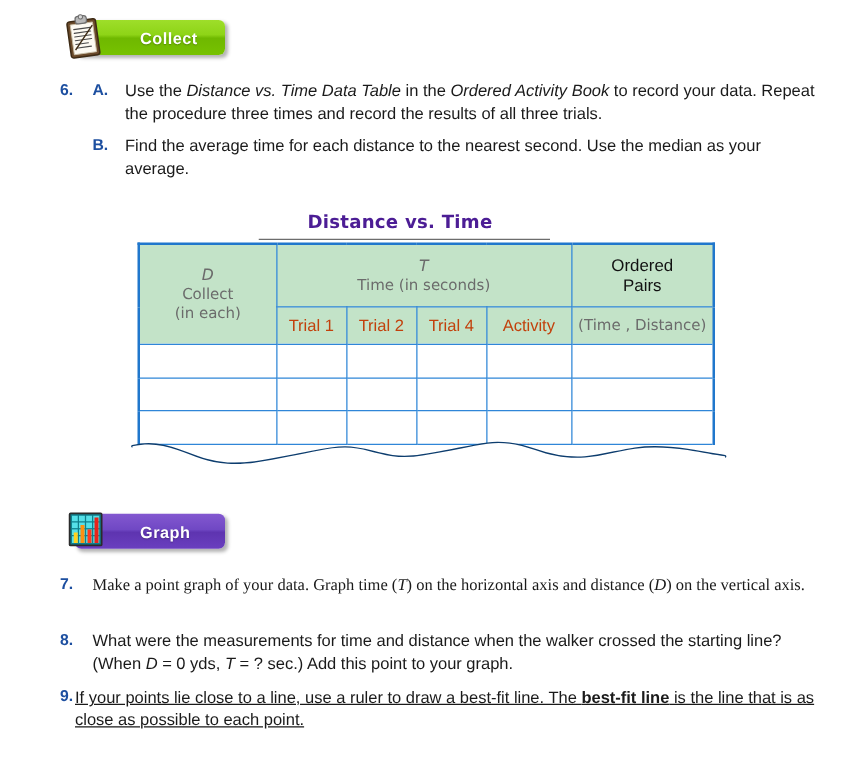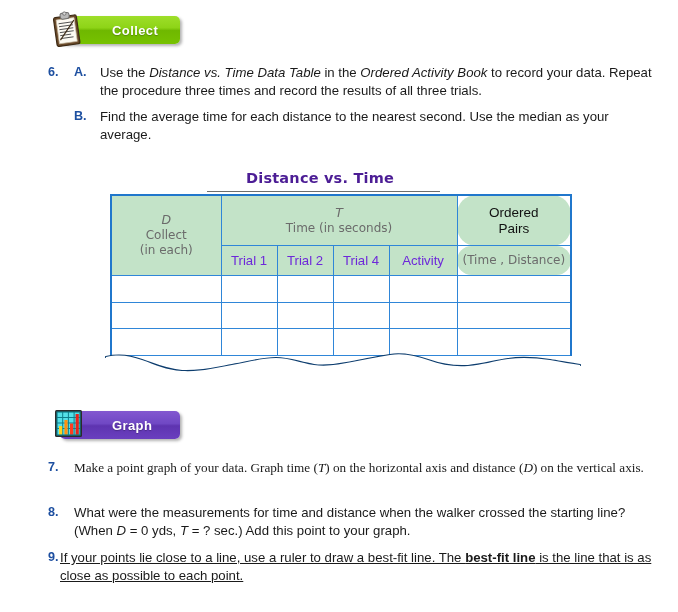--- a/index.html
+++ b/index.html
@@ -112,25 +112,25 @@
   }
   .hand{
     font-family:"DejaVu Sans", sans-serif;
     color:#6b6b6b;
     font-size:12px;
     line-height:15.5px;
   }
   .hand .hv{font-style:italic;font-size:12.5px;}
   .trial{
     font-size:13.2px;
-    color:#6d28d9;
+    color:#c2410c;
   }
   .blank-cell{background:#ffffff;height:25px;}
   #data-table .outer-l{border-left:2px solid #2077cc;}
-  #data-table .outer-r{border-right:2px solid #2077cc;border-radius:19px;}
+  #data-table .outer-r{border-right:2px solid #2077cc;}
   #data-table .outer-t{border-top:2px solid #2077cc;}
 
   
   #torn-edge{
     position:absolute;
     left:104px;top:340px;
     width:478px;height:40px;
     pointer-events:none;
   }
 </style>

